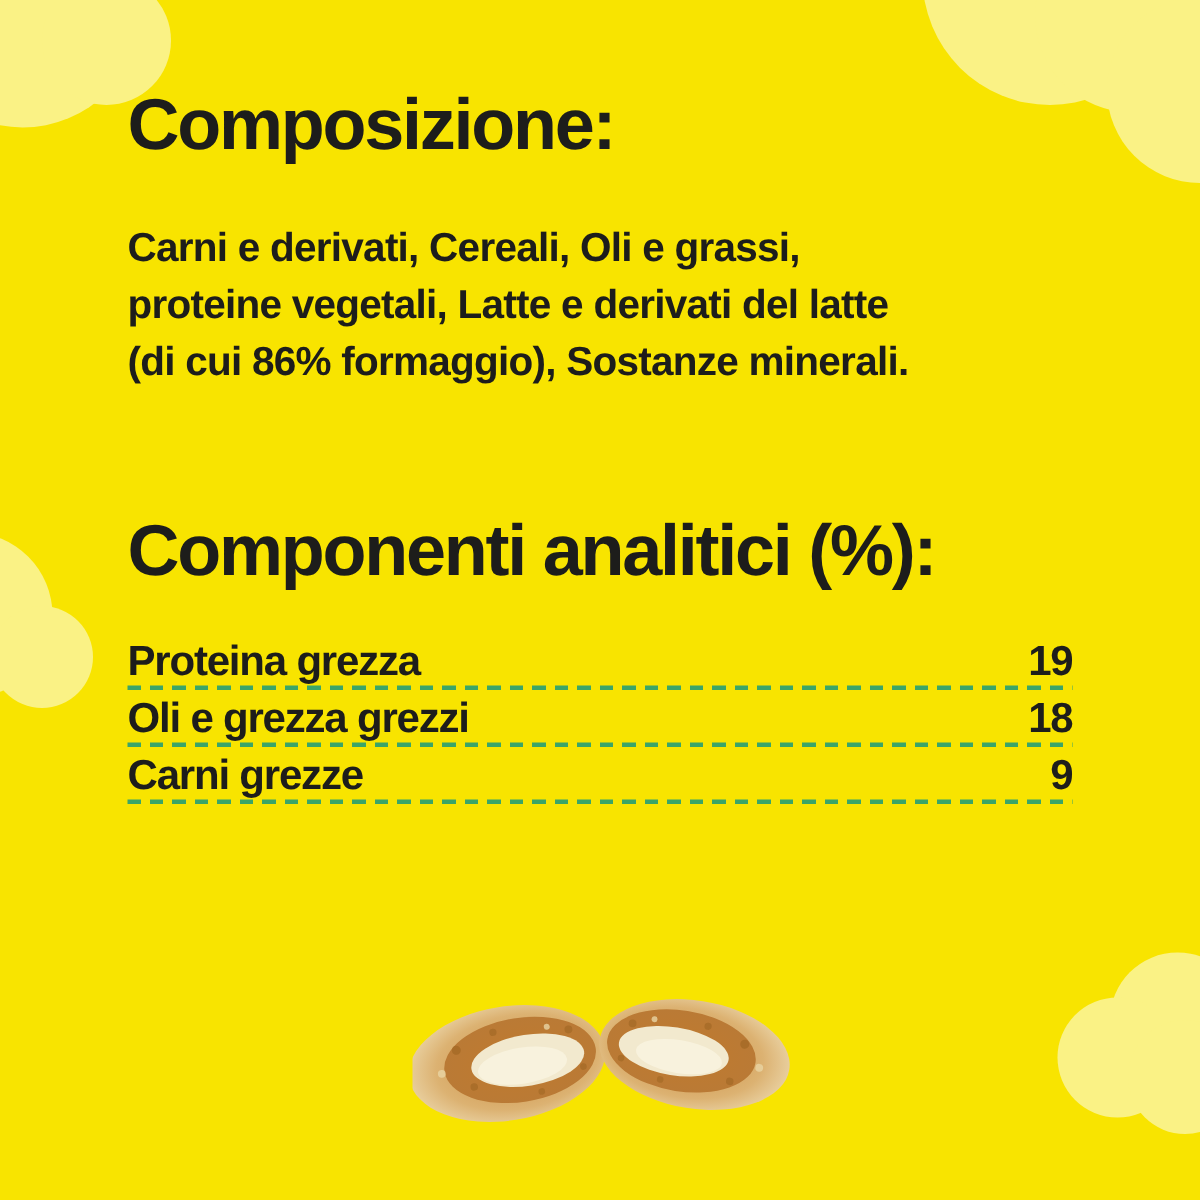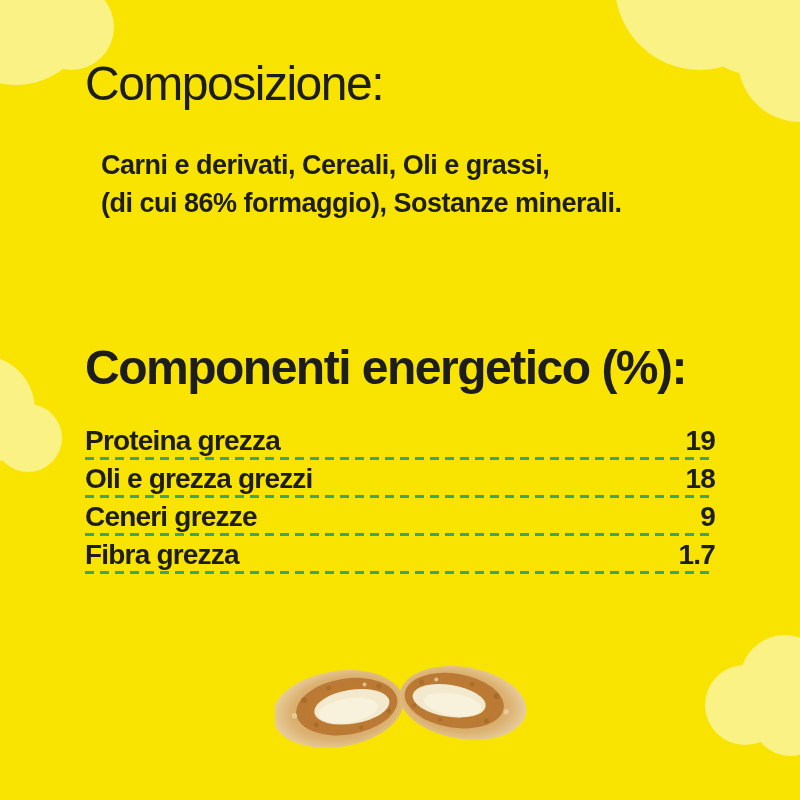--- a/index.html
+++ b/index.html
@@ -16,27 +16,27 @@
     background: #FAF285;
     border-radius: 50%;
   }
   .panel {
     position: absolute;
     left: 85px; right: 85px; top: 0;
   }
   .h-composizione {
     position: absolute;
     top: 56px; left: 0;
-    font-size: 48px; font-weight: normal;
+    font-size: 48px; font-weight: bold;
     letter-spacing: -1.5px;
     white-space: nowrap;
   }
   .composition-body {
     position: absolute;
-    top: 146px; left: 16px; right: 0;
+    top: 146px; left: 0; right: 0;
     font-size: 27px; font-weight: bold;
     letter-spacing: -0.5px;
     line-height: 38px;
   }
   .h-componenti {
     position: absolute;
     top: 340px; left: 0;
     font-size: 48px; font-weight: bold;
     letter-spacing: -1.5px;
     white-space: nowrap;
@@ -96,44 +96,40 @@
   <div class="cloud-circle" style="left:705px; top:665px; width:80px; height:80px;"></div>
   <div class="cloud-circle" style="left:752px; top:680px; width:76px; height:76px;"></div>
 </div>
 
 <div class="panel">
 
   <div class="h-composizione">Composizione:</div>
 
   <div class="composition-body">
     <div>Carni e derivati, Cereali, Oli e grassi,</div>
+    <div>proteine vegetali, Latte e derivati del latte</div>
     <div>(di cui 86% formaggio), Sostanze minerali.</div>
   </div>
 
-  <div class="h-componenti">Componenti energetico (%):</div>
+  <div class="h-componenti">Componenti analitici (%):</div>
 
   <div class="analysis-table">
     <div class="analysis-row">
       <span class="cell">Proteina grezza</span>
       <span class="cell">19</span>
       <div class="row-divider"></div>
     </div>
     <div class="analysis-row">
       <span class="cell">Oli e grezza grezzi</span>
       <span class="cell">18</span>
       <div class="row-divider"></div>
     </div>
     <div class="analysis-row">
-      <span class="cell">Ceneri grezze</span>
+      <span class="cell">Carni grezze</span>
       <span class="cell">9</span>
-      <div class="row-divider"></div>
-    </div>
-    <div class="analysis-row">
-      <span class="cell">Fibra grezza</span>
-      <span class="cell">1.7</span>
       <div class="row-divider"></div>
     </div>
   </div>
 
 </div>
 
 <div class="treat-figure">
   <svg width="252" height="118" viewBox="0 0 252 118" xmlns="http://www.w3.org/2000/svg">
     <defs>
       <radialGradient id="shellL" cx="0.55" cy="0.5" r="0.75">

